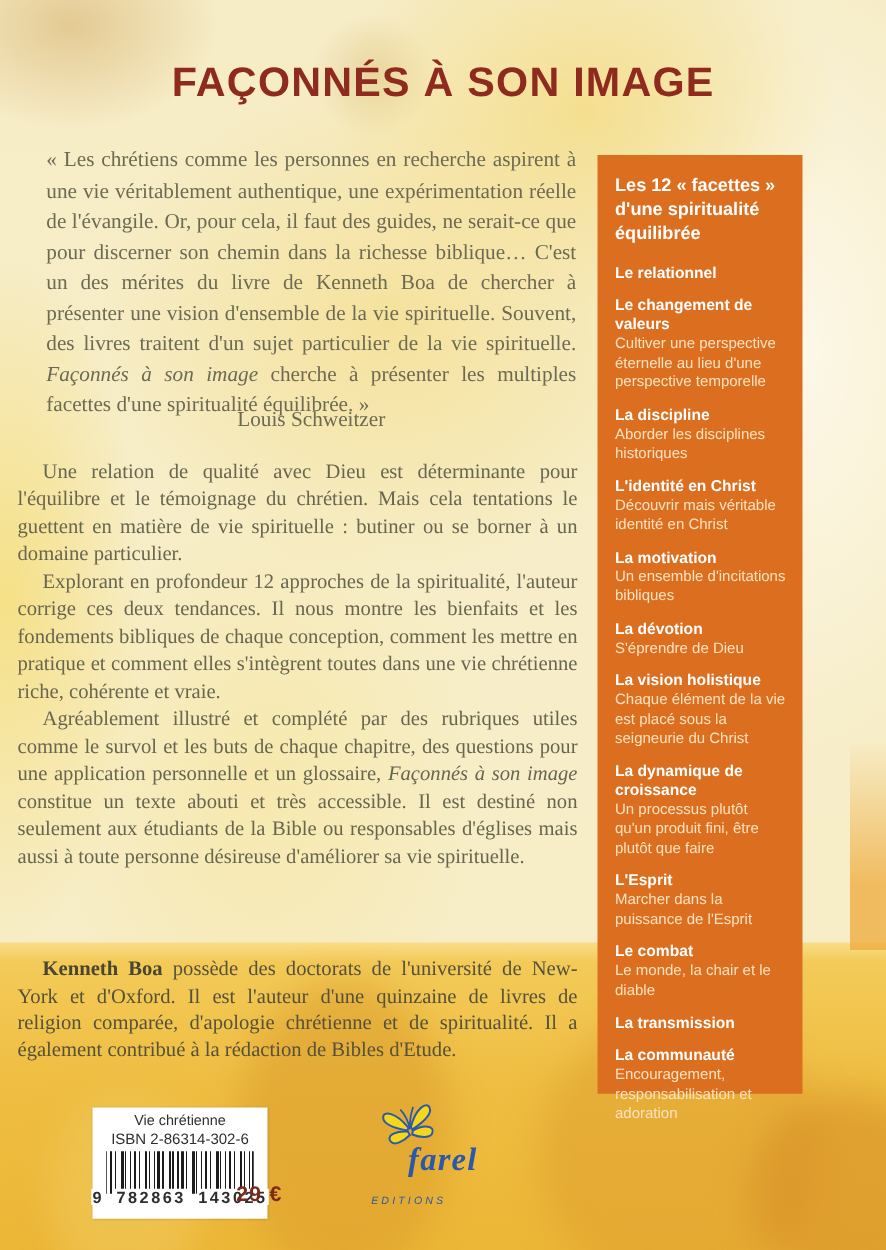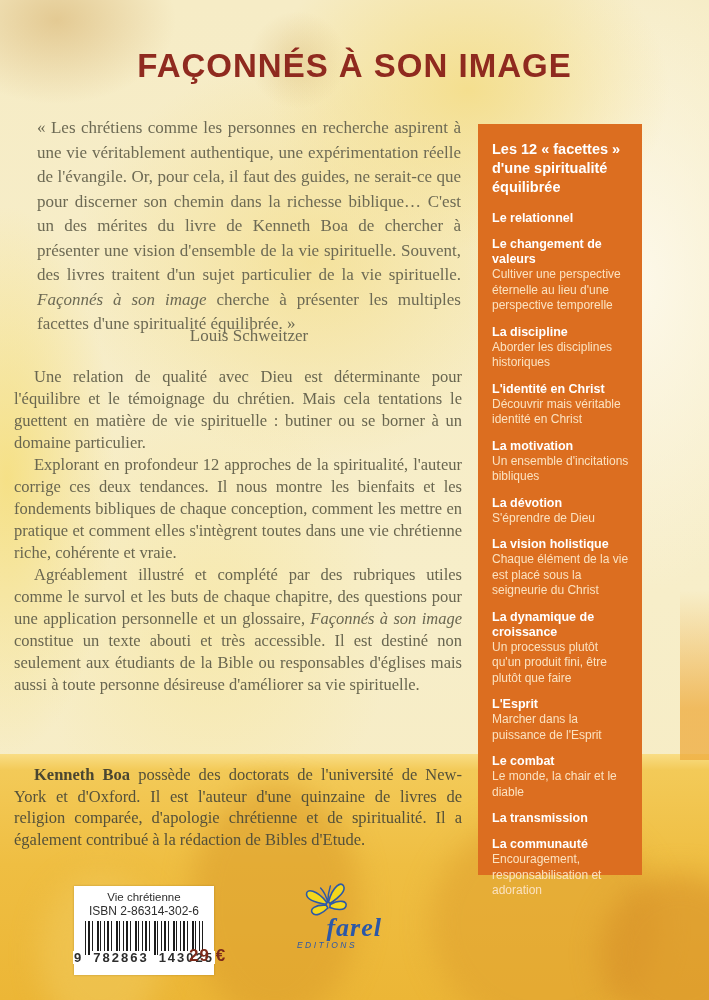--- a/index.html
+++ b/index.html
@@ -91,21 +91,21 @@
     font-family:"Liberation Sans", sans-serif;font-weight:700;
     font-size:17px;color:#7c2a1a;letter-spacing:1px;
   }
   .farel{
     position:absolute;left:272px;top:878px;width:110px;text-align:center;
     font-family:"Liberation Serif", serif;color:#2c58a8;
   }
   .farel .butterfly{display:block;margin:0 auto -4px;}
   .farel-name{font-size:26px;font-weight:700;font-style:italic;letter-spacing:1px;line-height:24px;text-align:right;}
   .farel-sub{font-family:"Liberation Sans", sans-serif;font-style:italic;
-    font-size:8.5px;letter-spacing:2.5px;line-height:10px;}
+    font-size:8.5px;letter-spacing:2.5px;line-height:10px;margin-top:15px;}
 </style>
 </head>
 <body>
 
 <div class="page">
 
   <div class="gold-band">
     <div class="band-blob blob1"></div>
     <div class="band-blob blob2"></div>
     <div class="band-blob blob3"></div>

